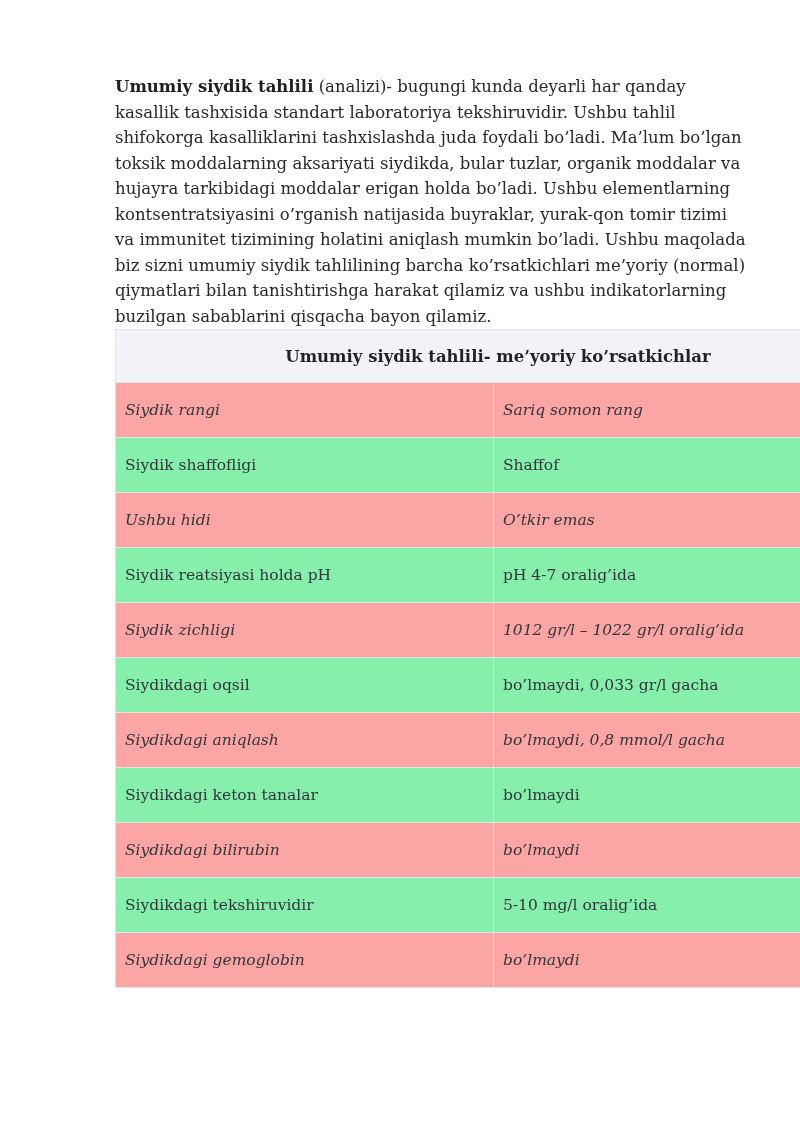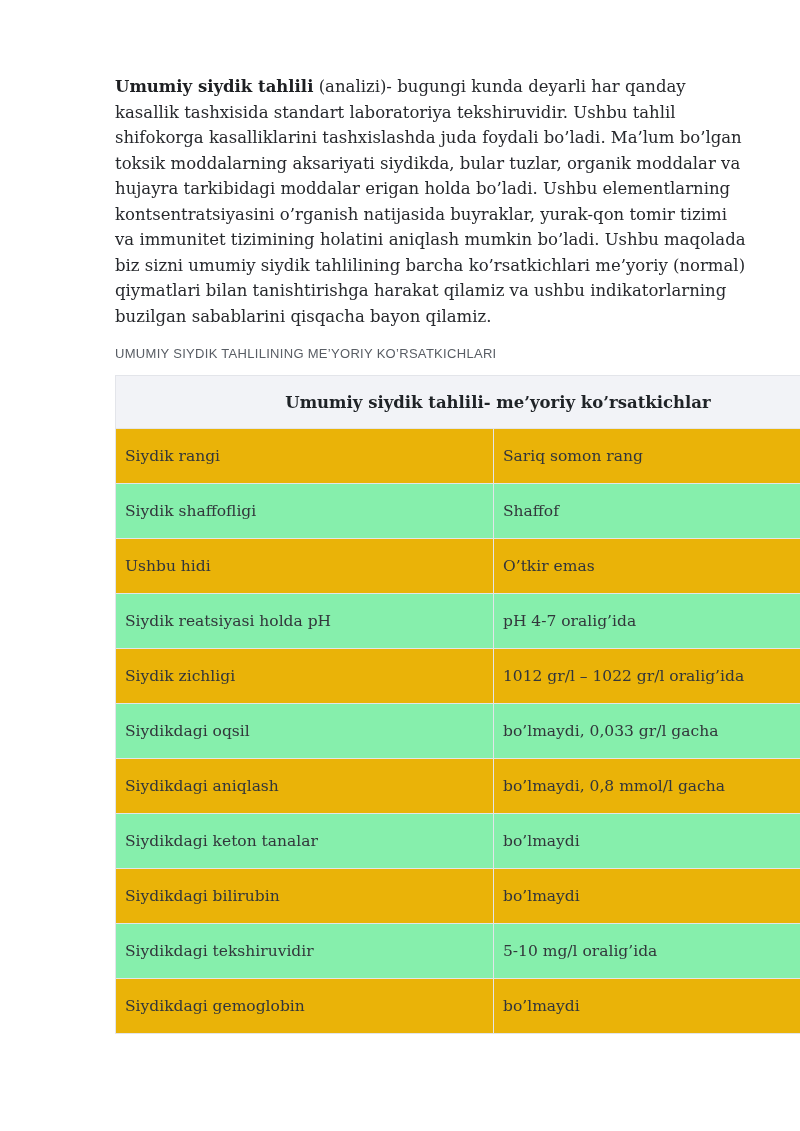--- a/index.html
+++ b/index.html
@@ -53,31 +53,30 @@
   .norm-table td {
     border: 1px solid #e3e5ea;
     padding: 17px 10px 17px 9px;
     font-size: 15.5px;
     line-height: 20px;
     color: #32363b;
     vertical-align: middle;
     overflow: hidden;
     white-space: nowrap;
   }
-  .norm-table tr.odd td  { background: #eab308; }
+  .norm-table tr.odd td  { background: #fca5a5; font-style: italic; }
   .norm-table tr.even td { background: #86efac; }
 </style>
 </head>
 <body>
 
 <div class="page">
 
   <p class="intro"><b>Umumiy siydik tahlili</b><span> (analizi)- bugungi kunda deyarli har qanday kasallik tashxisida standart laboratoriya tekshiruvidir. Ushbu tahlil shifokorga kasalliklarini tashxislashda juda foydali bo’ladi. Ma’lum bo’lgan toksik moddalarning aksariyati siydikda, bular tuzlar, organik moddalar va hujayra tarkibidagi moddalar erigan holda bo’ladi. Ushbu elementlarning kontsentratsiyasini o’rganish natijasida buyraklar, yurak-qon tomir tizimi va immunitet tizimining holatini aniqlash mumkin bo’ladi. Ushbu maqolada biz sizni umumiy siydik tahlilining barcha ko’rsatkichlari me’yoriy (normal) qiymatlari bilan tanishtirishga harakat qilamiz va ushbu indikatorlarning buzilgan sabablarini qisqacha bayon qilamiz.</span></p>
 
-  <h2 class="section-heading">UMUMIY SIYDIK TAHLILINING ME’YORIY KO’RSATKICHLARI</h2>
 
   <table class="norm-table">
     <colgroup>
         <col class="c1">
         <col class="c2">
       </colgroup>
     <thead>
       <tr>
         <th colspan="2">Umumiy siydik tahlili- me’yoriy ko’rsatkichlar</th>
       </tr>

